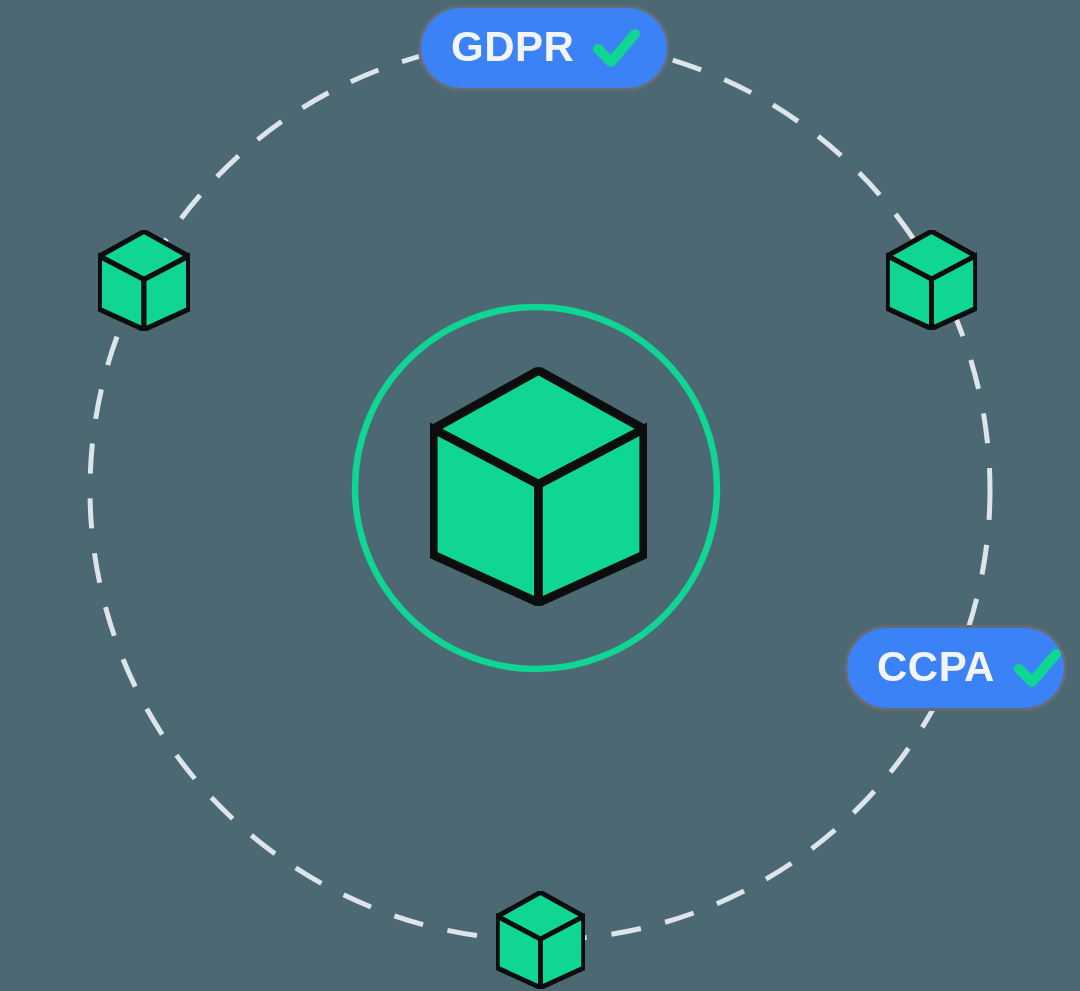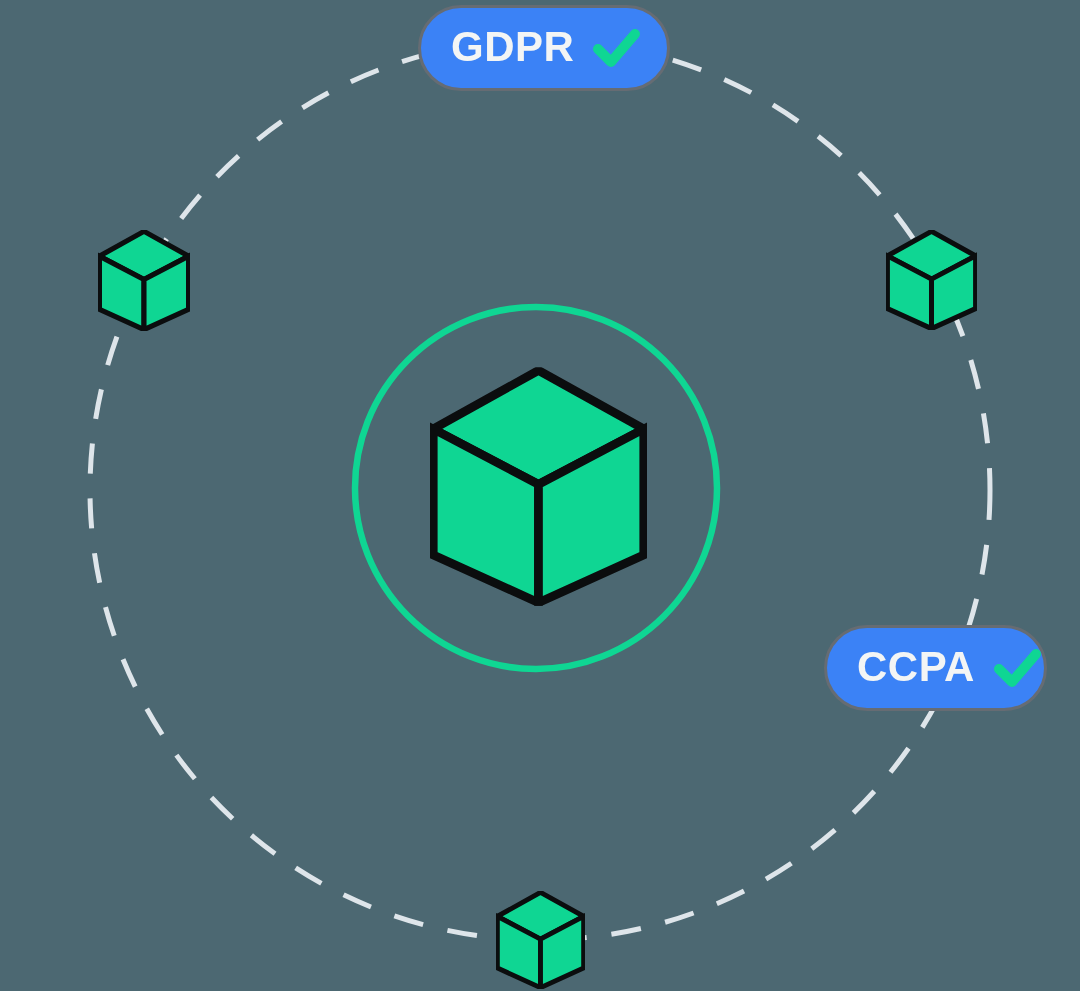--- a/index.html
+++ b/index.html
@@ -66,21 +66,21 @@
   }
   .check path {
     fill: none;
     stroke: #0FD693;
     stroke-width: 10;
     stroke-linecap: round;
     stroke-linejoin: round;
   }
   .badge-gdpr { left: 418px; top: 5px;   width: 252px; }
   .badge-soc2 { left: 7px;   top: 623px; width: 229px; }
-  .badge-ccpa { left: 824px; top: 625px; width: 223px; }
+  .badge-ccpa { left: 844px; top: 625px; width: 223px; }
   .hidden-defs { position: absolute; width: 0; height: 0; overflow: hidden; }
 </style>
 </head>
 <body>
 
 <div class="stage">
 
   <svg class="hidden-defs" aria-hidden="true">
     <defs>
       <symbol id="cube-shape" viewBox="0 0 100 110">

